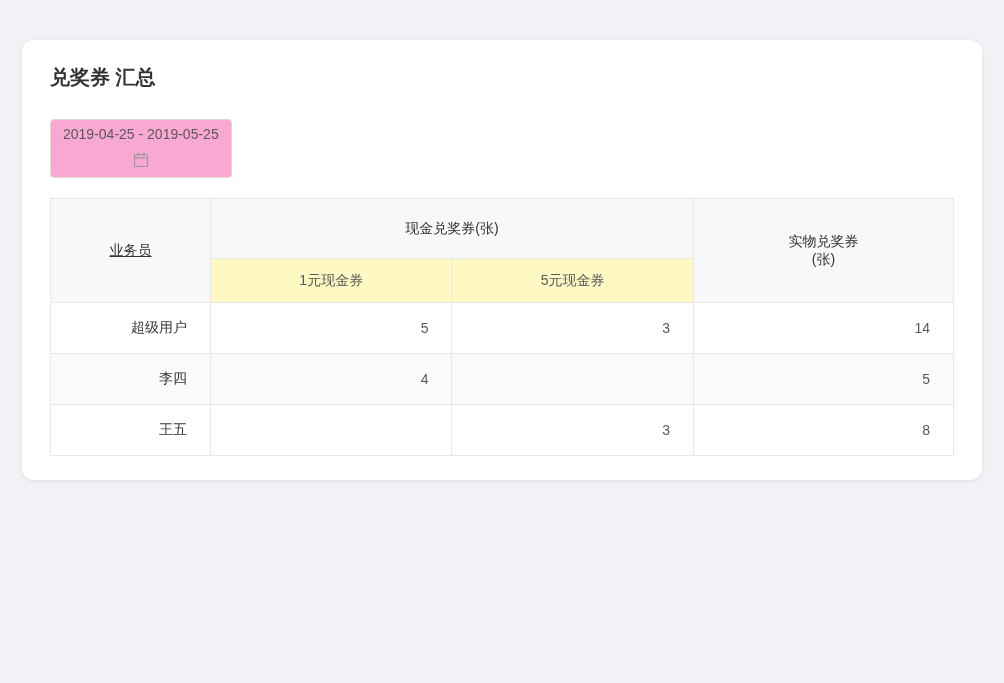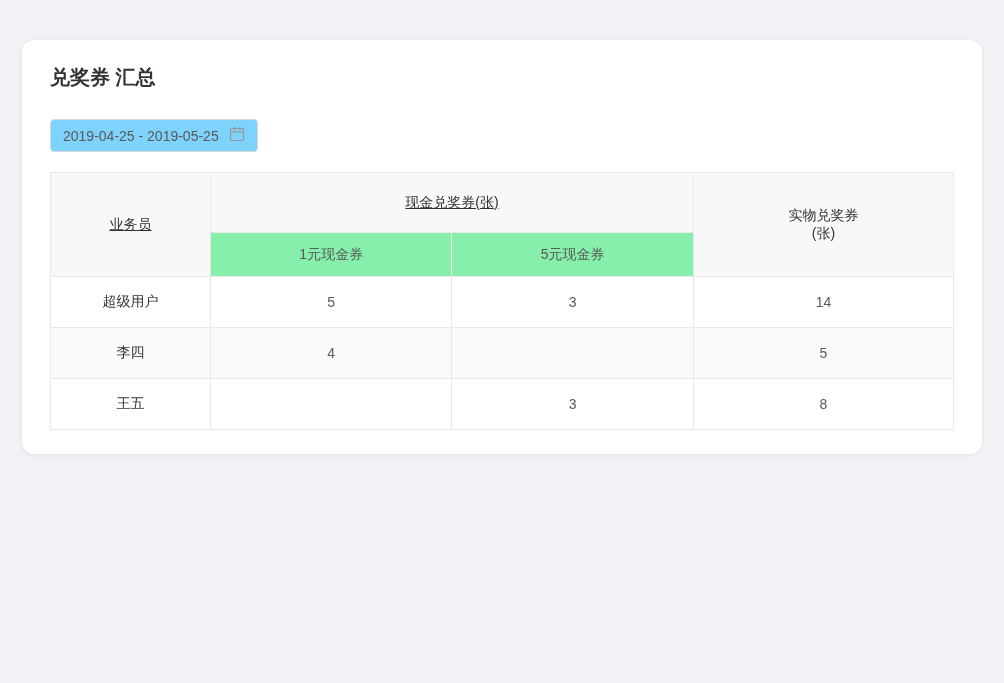--- a/index.html
+++ b/index.html
@@ -46,23 +46,24 @@
     .date-picker-wrapper {
       margin-bottom: 20px;
     }
 
     .date-picker {
       display: inline-flex;
       align-items: center;
       border: 1px solid #d9d9d9;
       border-radius: 4px;
       padding: 6px 12px;
-      background: #7dd3fc;
+      background: #f9a8d4;
       cursor: pointer;
       gap: 10px;
+      flex-direction: column;
     }
 
     .date-picker-text {
       font-size: 14px;
       color: #595959;
     }
 
     .calendar-icon {
       color: #999;
       font-size: 16px;
@@ -84,21 +85,21 @@
       padding: 0;
     }
 
     .data-table thead tr:first-child th {
       background: #f7f8fa;
       font-weight: 500;
       color: #333;
     }
 
     .data-table thead tr:last-child th {
-      background: #86efac;
+      background: #fef9c3;
       font-weight: 400;
       color: #595959;
       padding: 12px 8px;
     }
 
     .th-agent {
       vertical-align: middle;
       width: 160px;
       padding: 0 !important;
       font-size: 14px;
@@ -109,31 +110,31 @@
       display: flex;
       align-items: center;
       justify-content: center;
       height: 100%;
       padding: 14px 8px;
     }
 
     .th-cash-group {
       padding: 12px 16px !important;
       border-bottom: 1px solid #e8e8e8;
-      text-decoration: underline;
     }
 
     .th-physical-group {
       padding: 24px 8px !important;
       border-bottom: 1px solid #e8e8e8;
       vertical-align: middle;
     }
 
     .data-table tbody tr td {
-      padding: 16px 8px;
+      padding: 16px 23px;
+      text-align: right;
     }
 
     .data-table tbody tr:nth-child(odd) {
       background: #ffffff;
     }
 
     .data-table tbody tr:nth-child(even) {
       background: #fafafa;
     }
 

